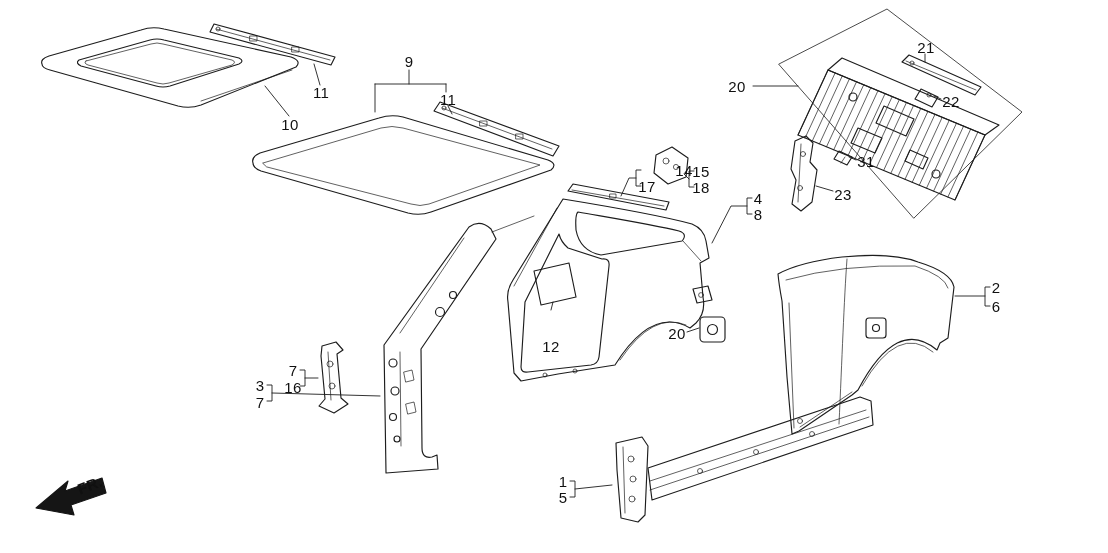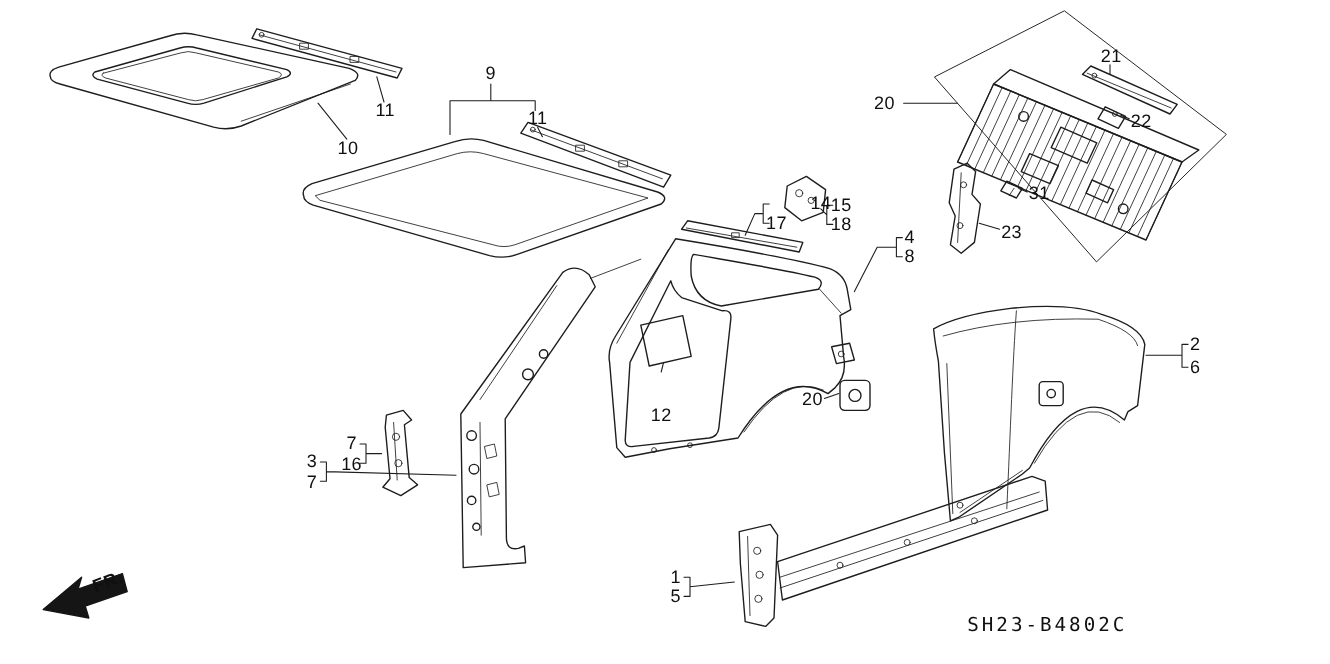--- a/index.html
+++ b/index.html
@@ -231,14 +231,13 @@
       <span class="callout" style="left: 293px; top: 370px;">7</span>
       <span class="callout" style="left: 293px; top: 387px;">16</span>
       <span class="callout" style="left: 260px; top: 385px;">3</span>
       <span class="callout" style="left: 260px; top: 402px;">7</span>
       <span class="callout" style="left: 563px; top: 481px;">1</span>
       <span class="callout" style="left: 563px; top: 497px;">5</span>
     </div>
 
   <span class="fr-label">FR.</span>
 
-  <div class="code">SH23-B4802C</div>
 </div>
 
 </body></html>

